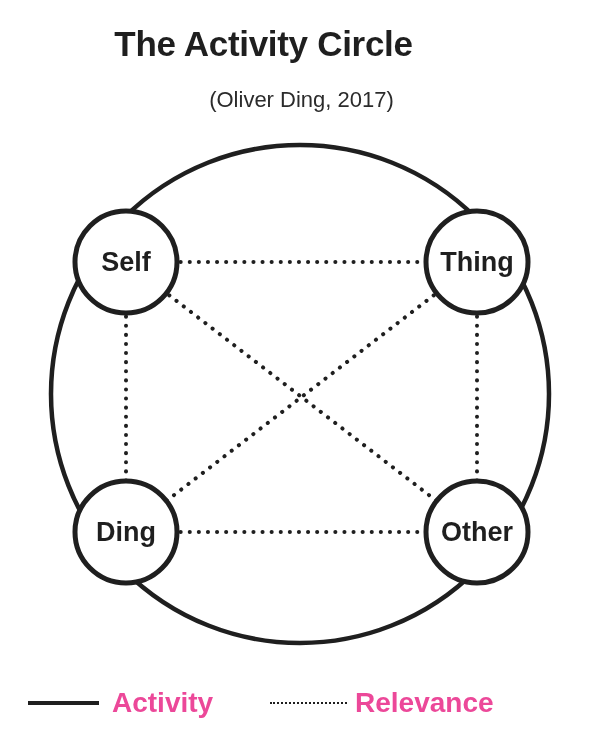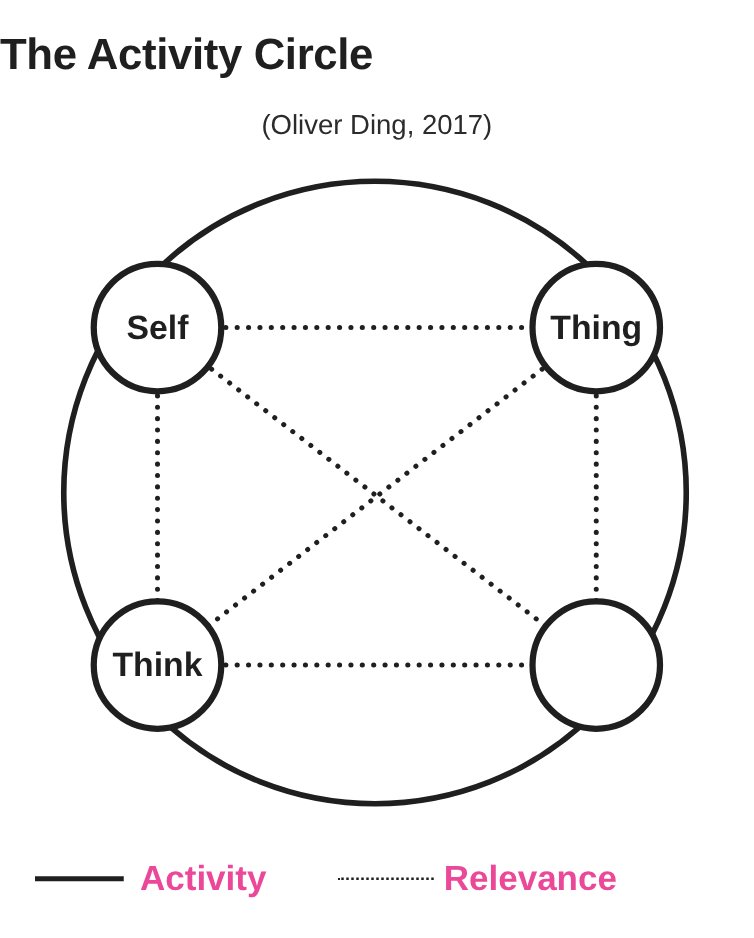--- a/index.html
+++ b/index.html
@@ -14,21 +14,21 @@
     height: 750px;
     background: #ffffff;
     overflow: hidden;
     color: #1f1f1f;
   }
   .title {
     position: absolute;
     top: 24px;
     left: 0;
     width: 527px;
-    text-align: left;
+    text-align: center;
     font-size: 35px;
     font-weight: 700;
     letter-spacing: -0.3px;
     color: #1f1f1f;
   }
   .subtitle {
     position: absolute;
     top: 87px;
     left: 0;
     width: 603px;
@@ -111,20 +111,21 @@
     <g fill="#ffffff" stroke="#1f1f1f" stroke-width="5">
       <circle cx="126" cy="262" r="51"></circle>
       <circle cx="477" cy="262" r="51"></circle>
       <circle cx="126" cy="532" r="51"></circle>
       <circle cx="477" cy="532" r="51"></circle>
     </g>
   </svg>
 
   <div class="node-label self">Self</div>
   <div class="node-label thing">Thing</div>
-  <div class="node-label think">Think</div>
+  <div class="node-label think">Ding</div>
+  <div class="node-label other">Other</div>
 
   <div class="legend-solid-swatch"></div>
   <div class="legend-label activity">Activity</div>
   <div class="legend-dotted-swatch"></div>
   <div class="legend-label relevance">Relevance</div>
 
 </div>
 
 </body></html>

